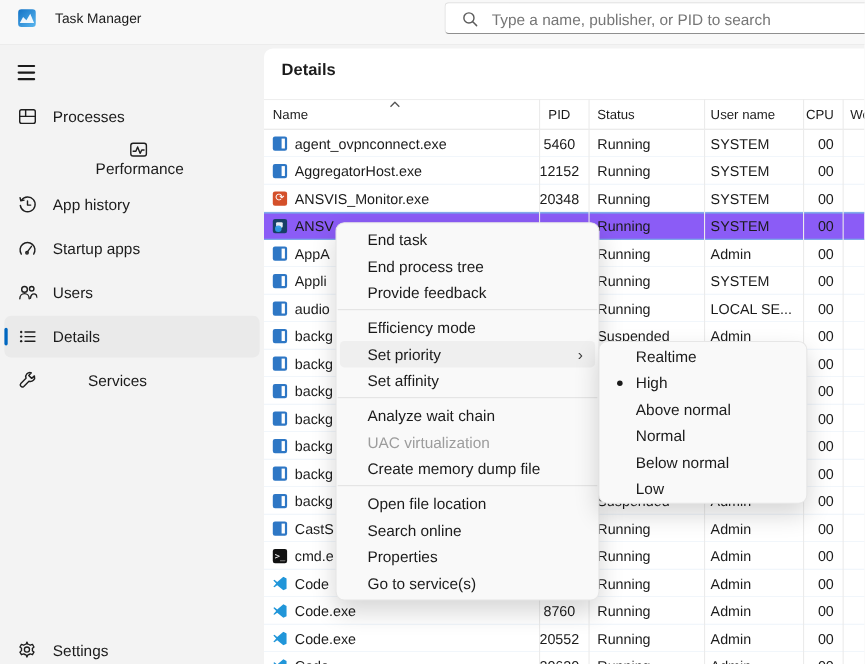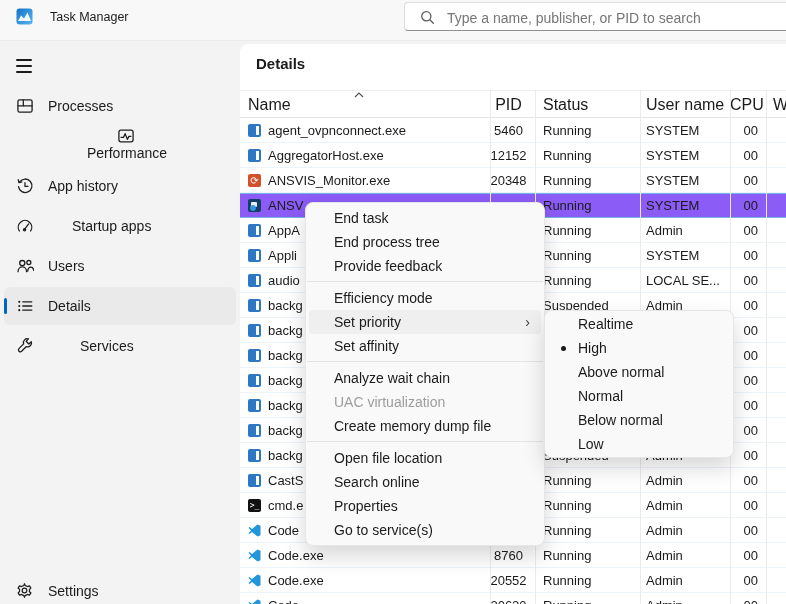--- a/index.html
+++ b/index.html
@@ -20,21 +20,21 @@
   .hamburger i{display:block;width:16px;height:2px;background:#1b1b1b;margin-left:4px;border-radius:1px}
   .side-item{position:absolute;left:4px;width:232px;height:38px;border-radius:6px;display:flex;align-items:center;cursor:pointer}
   .side-item.sel{background:#eaeaea}
   .side-item .acc{position:absolute;left:0;top:11px;width:3px;height:16px;border-radius:2px;background:#0067c0}
   .side-item .sic{width:18px;height:18px;margin-left:12px;flex:0 0 18px}
   .side-item .slb{margin-left:14px;font-size:14px;white-space:nowrap}
   
   .panel{position:absolute;left:240px;top:44px;width:546px;height:560px;background:#fff;border-top-left-radius:8px;overflow:hidden}
   .pg-title{position:absolute;left:16px;top:11px;font-size:15px;font-weight:700}
   .thead{position:absolute;left:0;top:46px;width:546px;height:28px;border-top:1px solid #eeeeee;border-bottom:1px solid #e6e6e6;box-sizing:border-box;z-index:2}
-  .thead .hc{position:absolute;top:0;height:27px;line-height:27px;font-size:16px;white-space:nowrap;overflow:hidden;box-sizing:border-box}
+  .thead .hc{position:absolute;top:0;height:27px;line-height:27px;font-size:12px;white-space:nowrap;overflow:hidden;box-sizing:border-box}
   .sortcaret{position:absolute;left:114px;top:1px;z-index:3}
   .vline{position:absolute;top:46px;bottom:0;width:1px;background:#ebebeb;z-index:3}
   .rows{position:absolute;left:0;top:74px;width:546px;z-index:1}
   .t-row{position:relative;height:25px;box-shadow:inset 0 -1px #edf3fa;cursor:default}
   .t-row.sel{background:#8b5cf6;box-shadow:inset 0 1px #74b5e6, inset 0 -1px #74b5e6}
   .t-row .cell{position:absolute;top:0;height:25px;line-height:25px;font-size:13px;white-space:nowrap;overflow:hidden;box-sizing:border-box}
   .c-name{left:0;width:250px;padding-left:28px}
   .c-pid{left:250px;width:45px;padding-right:8px;text-align:center}
   .c-status{left:295px;width:105px;padding-left:8px}
   .c-user{left:400px;width:90px;padding-left:6px}
@@ -110,21 +110,21 @@
       <span class="slb">Performance</span>
     </div>
     <div class="side-item" style="top: 167px;">
       <span class="sic"><svg width="18" height="18" viewBox="0 0 16 16">
           <path d="M3.2,4.4 A6 6 0 1 1 2.2,8.6" fill="none" stroke="#1f1f1f" stroke-width="1.15" stroke-linecap="round" stroke-linejoin="round"></path>
           <polyline points="2,2.4 2.6,5 5.2,4.4" fill="none" stroke="#1f1f1f" stroke-width="1.15" stroke-linecap="round" stroke-linejoin="round"></polyline>
           <polyline points="8,5 8,8.4 10.6,8.4" fill="none" stroke="#1f1f1f" stroke-width="1.15" stroke-linecap="round" stroke-linejoin="round"></polyline>
         </svg></span>
       <span class="slb">App history</span>
     </div>
-    <div class="side-item" style="top: 207px; gap: 24px;">
+    <div class="side-item" style="top: 207px;">
       <span class="sic"><svg width="18" height="18" viewBox="0 0 16 16">
           <path d="M3,12.4 A6 6 0 1 1 13,12.4" fill="none" stroke="#1f1f1f" stroke-width="1.15" stroke-linecap="round" stroke-linejoin="round"></path>
           <line x1="7.6" y1="11" x2="11.2" y2="6.2" fill="none" stroke="#1f1f1f" stroke-width="1.15" stroke-linecap="round" stroke-linejoin="round"></line>
           <circle cx="7.6" cy="11.4" r="1" fill="none" stroke="#1f1f1f" stroke-width="1.15" stroke-linecap="round" stroke-linejoin="round"></circle>
         </svg></span>
       <span class="slb">Startup apps</span>
     </div>
     <div class="side-item" style="top: 247px;">
       <span class="sic"><svg width="18" height="18" viewBox="0 0 16 16">
           <circle cx="5.6" cy="5.4" r="2.3" fill="none" stroke="#1f1f1f" stroke-width="1.15" stroke-linecap="round" stroke-linejoin="round"></circle>

